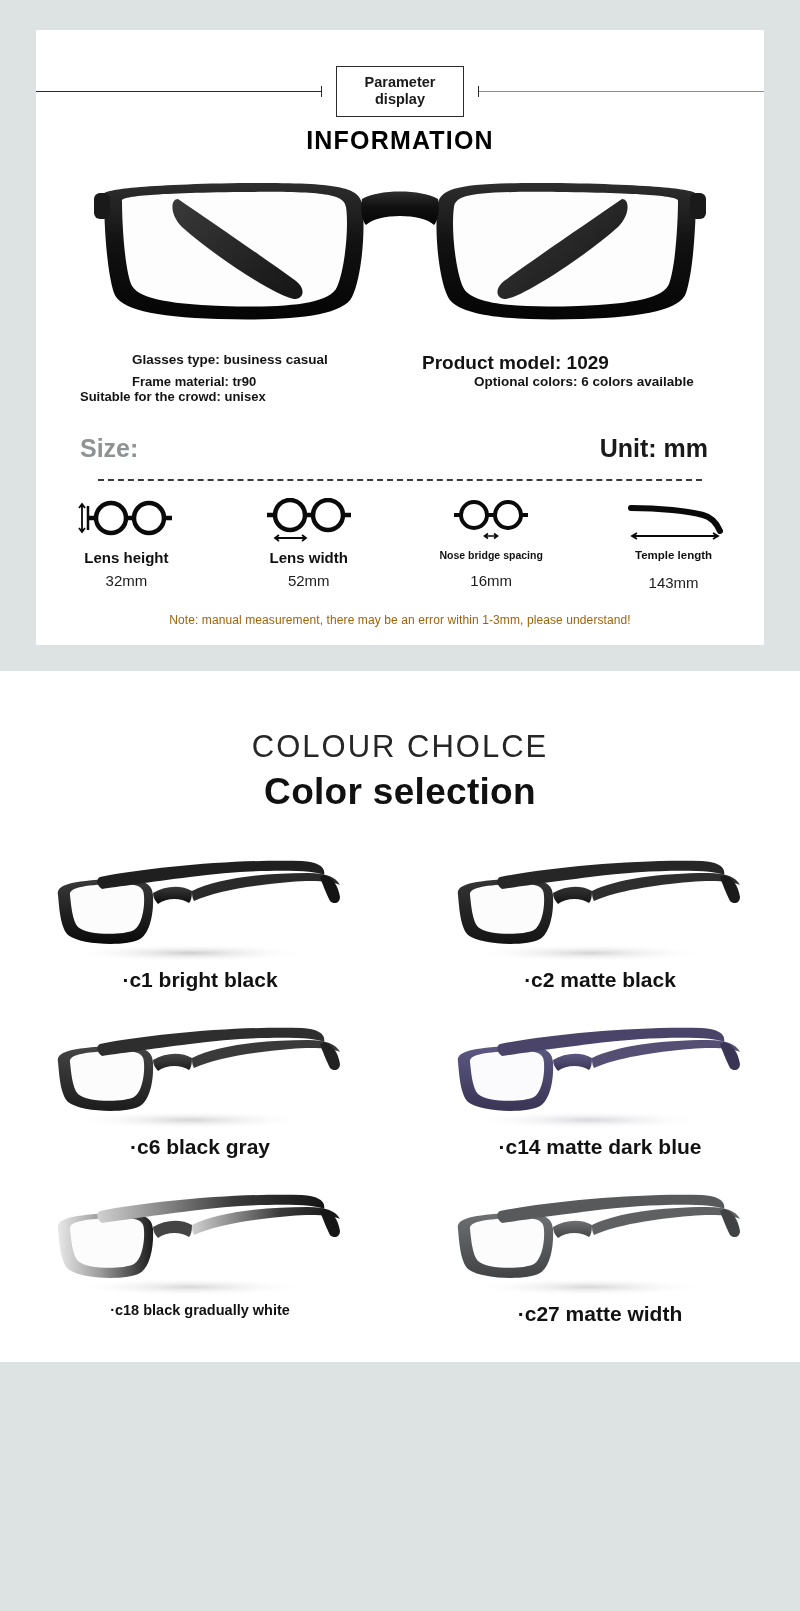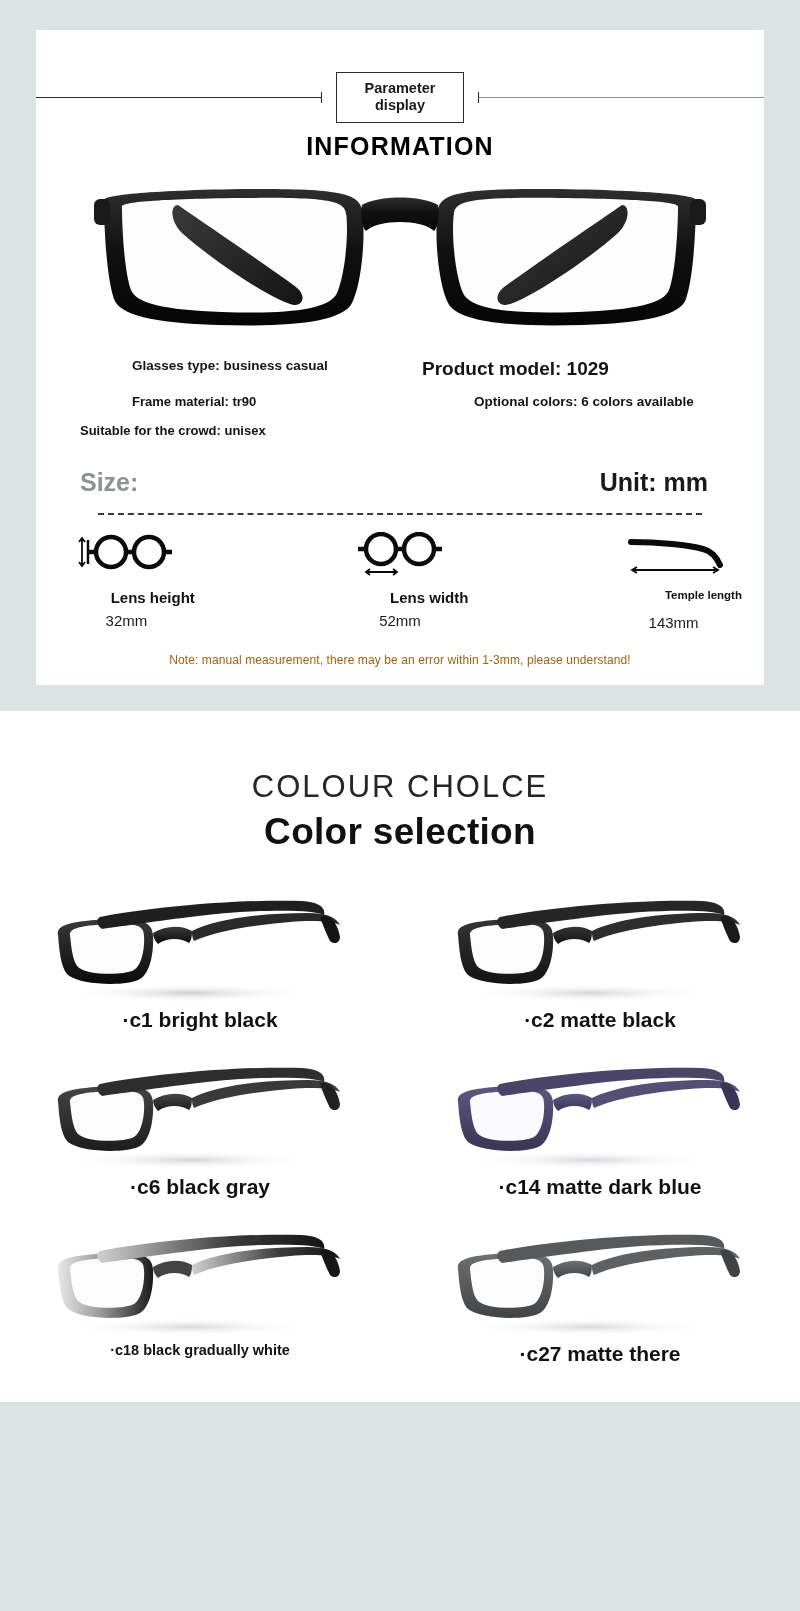--- a/index.html
+++ b/index.html
@@ -22,21 +22,21 @@
     margin: 0 36px 0 36px;
     background: #ffffff;
     padding: 24px 0 18px 0;
   }
 
   
   .hdr {
     display: flex;
     align-items: center;
     padding: 0 0 0 0;
-    margin-top: 18px;
+    margin-top: 12px;
   }
   .hdr-rule {
     flex: 1;
     height: 1px;
     background: #2b2b2b;
     position: relative;
   }
   .hdr-rule.left::after,
   .hdr-rule.right::before {
     content: "";
@@ -76,21 +76,20 @@
     display: flex;
     justify-content: center;
   }
   .hero svg { display: block; }
 
   
   .specs {
     display: grid;
     grid-template-columns: 1fr 1fr;
     padding: 14px 22px 0 22px;
-    row-gap: 14px;
   }
   .spec { color: #141414; font-weight: bold; white-space: nowrap; }
   .spec.col-l { padding-left: 74px; }
   .spec.col-r { padding-left: 22px; }
   .s-sm  { font-size: 13.5px; }
   .s-md  { font-size: 13px; }
   .s-lg  { font-size: 19px; }
 
   
   .size-row {
@@ -110,21 +109,21 @@
 
   
   .meas {
     display: flex;
     justify-content: space-between;
     padding: 14px 22px 0 22px;
   }
   .meas-item { text-align: center; width: 20%; }
   .meas-icon { height: 52px; display: flex; align-items: center; justify-content: center; }
   .meas-name {
-    font-weight: bold; color: #111; margin-top: 8px; text-align: right;
+    font-weight: bold; color: #111; margin-top: 2px;
   }
   .meas-item.w1 .meas-name,
   .meas-item.w2 .meas-name { font-size: 15px; }
   .meas-item.w3 .meas-name { font-size: 10.5px; }
   .meas-item.w4 .meas-name,
   .meas-item.w5 .meas-name { font-size: 11.5px; }
 
   .meas-val { font-size: 15px; color: #1c1c1c; margin-top: 6px; font-weight: 400; }
   .meas-item.w3 .meas-val { margin-top: 11px; }
   .meas-item.w4 .meas-val { margin-top: 14px; }
@@ -277,20 +276,34 @@
               <path d="M51,17 L59,17" stroke="#0a0a0a" stroke-width="4.5"></path>
               <path d="M21,17 L13,17" stroke="#0a0a0a" stroke-width="4.5"></path>
               <path d="M89,17 L97,17" stroke="#0a0a0a" stroke-width="4.5"></path>
               <path d="M22,40 L51,40 M25,37 L21,40 L25,43 M48,37 L52,40 L48,43" stroke="#0a0a0a" stroke-width="1.8" fill="none"></path>
             </svg>
           </div>
           <div class="meas-name">Lens width</div>
           <div class="meas-val">52mm</div>
         </div>
 
+        <div class="meas-item w3">
+          <div class="meas-icon">
+            <svg width="110" height="46" viewBox="0 0 110 46">
+              <circle cx="38" cy="17" r="13" fill="none" stroke="#0a0a0a" stroke-width="4"></circle>
+              <circle cx="72" cy="17" r="13" fill="none" stroke="#0a0a0a" stroke-width="4"></circle>
+              <path d="M51,17 L59,17" stroke="#0a0a0a" stroke-width="4"></path>
+              <path d="M25,17 L18,17" stroke="#0a0a0a" stroke-width="4"></path>
+              <path d="M85,17 L92,17" stroke="#0a0a0a" stroke-width="4"></path>
+              <path d="M49,38 L61,38 M52,35.5 L48.5,38 L52,40.5 M58,35.5 L61.5,38 L58,40.5" stroke="#0a0a0a" stroke-width="1.6" fill="none"></path>
+            </svg>
+          </div>
+          <div class="meas-name">Nose bridge spacing</div>
+          <div class="meas-val">16mm</div>
+        </div>
 
 
         <div class="meas-item w5">
           <div class="meas-icon">
             <svg width="110" height="46" viewBox="0 0 110 46">
               <path d="M12,10 C40,10 70,13 84,17 C92,19 98,26 101,33" fill="none" stroke="#0a0a0a" stroke-width="6" stroke-linecap="round"></path>
               <path d="M14,38 L98,38 M18,35 L13,38 L18,41 M94,35 L99,38 L94,41" stroke="#0a0a0a" stroke-width="1.8" fill="none"></path>
             </svg>
           </div>
           <div class="meas-name">Temple length</div>
@@ -492,19 +505,19 @@
             <path d="M113,52 C126,44 142,44 152,50 C152,56 151,60 149,62
                      C140,56 126,57 118,63 C115,60 113,56 113,52 Z" fill="url(#g6f)"></path>
             <path d="M152,50 C176,38 220,32 268,32 C286,32 296,36 300,44
                      C292,40 272,39 250,41 C214,44 176,50 154,60 C152,57 152,53 152,50 Z" fill="#5e6062"></path>
             <path d="M60,36 C110,26 200,18 262,20 C278,21 286,26 284,34
                      C274,28 210,28 150,36 C110,41 76,46 62,48 C56,44 56,38 60,36 Z" fill="#57595b"></path>
             <path d="M284,34 C292,36 298,44 300,56 C300,62 294,64 290,60
                      C286,52 282,42 280,36 Z" fill="#404244"></path>
           </svg>
         </div>
-        <div class="swatch-label">·c27 matte there</div>
+        <div class="swatch-label">·c27 matte width</div>
       </div>
 
     </div>
   </div>
 
 </div>
 
 </body></html>

